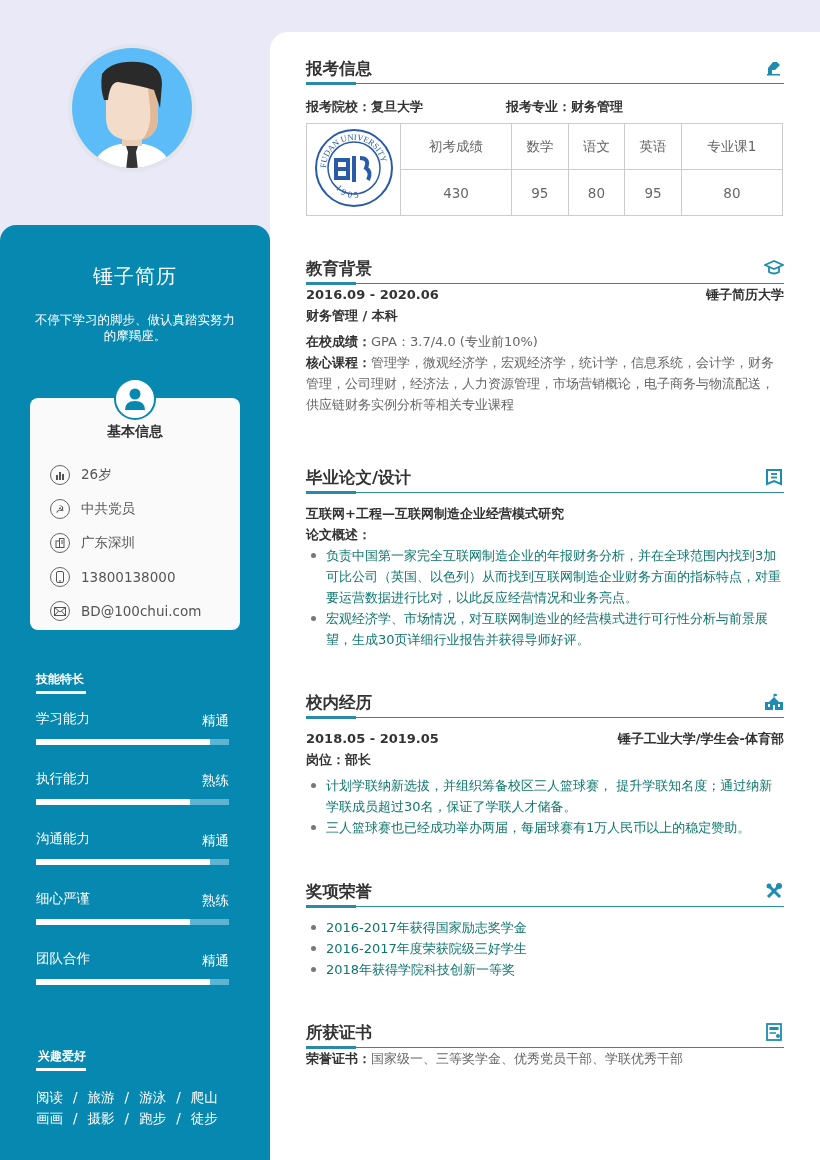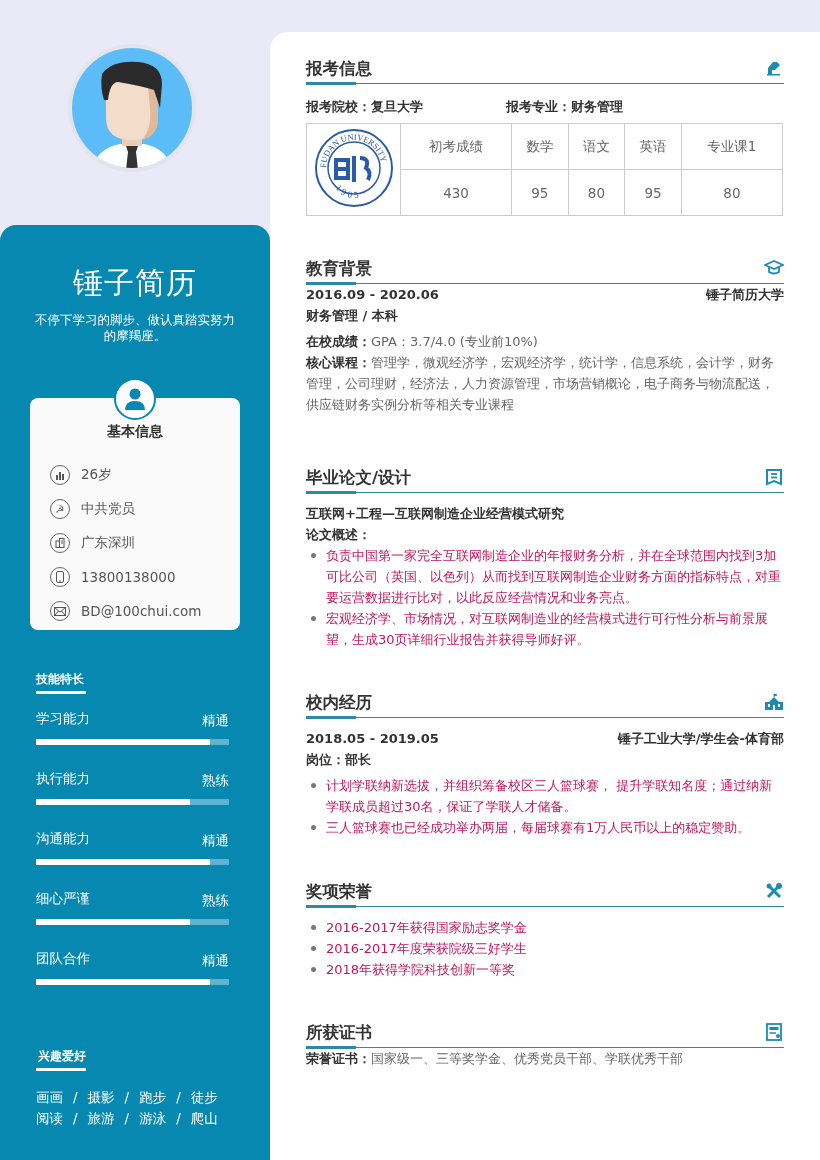--- a/index.html
+++ b/index.html
@@ -3,21 +3,21 @@
 <meta charset="utf-8">
 <style>
   * { box-sizing: border-box; margin: 0; padding: 0; }
   html, body { width: 820px; height: 1160px; overflow: hidden; }
   body { background: #e9e9f7; font-family: "DejaVu Sans", "Liberation Sans", sans-serif; position: relative; }
 
   
   .avatar-wrap { position: absolute; left: 68px; top: 44px; width: 128px; height: 128px; border-radius: 50%; background: #e4e4ec; padding: 4px; }
   .avatar { width: 120px; height: 120px; border-radius: 50%; background: #5bbcf7; overflow: hidden; position: relative; }
   .sidebar { position: absolute; left: 0; top: 225px; width: 270px; height: 935px; background: #0788b0; border-radius: 16px 16px 0 0; color: #fff; }
-  .name { position: absolute; top: 38px; left: 0; width: 270px; text-align: center; font-size: 30px; font-weight: normal; letter-spacing: 1px; }
+  .name { position: absolute; top: 38px; left: 0; width: 270px; text-align: center; font-size: 20px; font-weight: normal; letter-spacing: 1px; }
   .motto { position: absolute; top: 87px; left: 30px; width: 210px; text-align: center; font-size: 12.5px; line-height: 16px; }
   .info-card { position: absolute; top: 173px; left: 30px; width: 210px; height: 232px; background: #fafafa; border-radius: 8px; color: #555; }
   .info-badge { position: absolute; top: -20px; left: 84px; width: 42px; height: 42px; border-radius: 50%; background: #fff; border: 2px solid #0788b0; display: flex; align-items: center; justify-content: center; }
   .info-title { position: absolute; top: 25px; width: 100%; text-align: center; font-size: 14px; font-weight: bold; color: #333; }
   .info-list { position: absolute; top: 60px; left: 20px; list-style: none; }
   .info-list li { display: flex; align-items: center; height: 34px; font-size: 13.5px; color: #555; }
   .info-list .ico { width: 20px; height: 20px; border: 1.2px solid #666; border-radius: 50%; margin-right: 11px; display: flex; align-items: center; justify-content: center; font-size: 10px; color: #555; }
 
   .side-sec-title { position: absolute; left: 36px; font-size: 12px; font-weight: bold; }
   .side-sec-title::after { content: ""; display: block; width: 50px; height: 3px; background: #fff; margin-top: 3px; }
@@ -35,21 +35,21 @@
   .main { position: absolute; left: 270px; top: 32px; width: 550px; height: 1128px; background: #fff; border-radius: 18px 0 0 0; }
   .section { position: absolute; left: 36px; width: 478px; }
   .sec-head { position: relative; height: 26px; border-bottom: 1.5px solid #2a8aa8; }
   .sec-head .t { font-size: 16.5px; font-weight: bold; color: #333; line-height: 22px; }
   .sec-head .t::after { content: ""; position: absolute; left: 0; bottom: -2px; width: 50px; height: 3px; background: #2a8aa8; }
   .sec-head .ico { position: absolute; right: 0; top: 0; width: 20px; height: 20px; color: #1d8cb0; display: flex; align-items: center; justify-content: center; }
   .b { font-weight: bold; color: #333; }
   .txt { font-size: 13px; color: #666; line-height: 21px; }
   .row2 { display: flex; justify-content: space-between; font-size: 13px; font-weight: bold; color: #333; line-height: 21px; }
   ul.bul { list-style: none; }
-  ul.bul li { position: relative; padding-left: 20px; font-size: 13px; color: #be185d; line-height: 21px; }
+  ul.bul li { position: relative; padding-left: 20px; font-size: 13px; color: #0f766e; line-height: 21px; }
   ul.bul li::before { content: ""; position: absolute; left: 5px; top: 8px; width: 5px; height: 5px; border-radius: 50%; background: #777; }
 
   table.score { border-collapse: collapse; width: 477px; margin-top: 6px; }
   table.score td { border: 1px solid #ccc; text-align: center; font-size: 13.5px; color: #666; height: 46px; }
 </style>
 </head>
 <body>
 
 <div class="avatar-wrap">
   <div class="avatar">
@@ -159,24 +159,24 @@
       <span class="lvl">精通</span>
       <div class="track">
           <div class="fill" style="width:90%"></div>
         </div>
     </div>
   </div>
 
   <div class="side-sec-title" style="top:823px;text-align:right;">兴趣爱好</div>
   <div class="hobbies">
     <div class="row">
+      <span>阅读</span><span class="sep">/</span><span>旅游</span><span class="sep">/</span><span>游泳</span><span class="sep">/</span><span>爬山</span>
+    </div>
+    <div class="row">
       <span>画画</span><span class="sep">/</span><span>摄影</span><span class="sep">/</span><span>跑步</span><span class="sep">/</span><span>徒步</span>
-    </div>
-    <div class="row">
-      <span>阅读</span><span class="sep">/</span><span>旅游</span><span class="sep">/</span><span>游泳</span><span class="sep">/</span><span>爬山</span>
     </div>
   </div>
 </div>
 
 <div class="main">
 
   <div class="section" style="top:26px;">
     <div class="sec-head">
       <span class="t">报考信息</span>
       <span class="ico">

